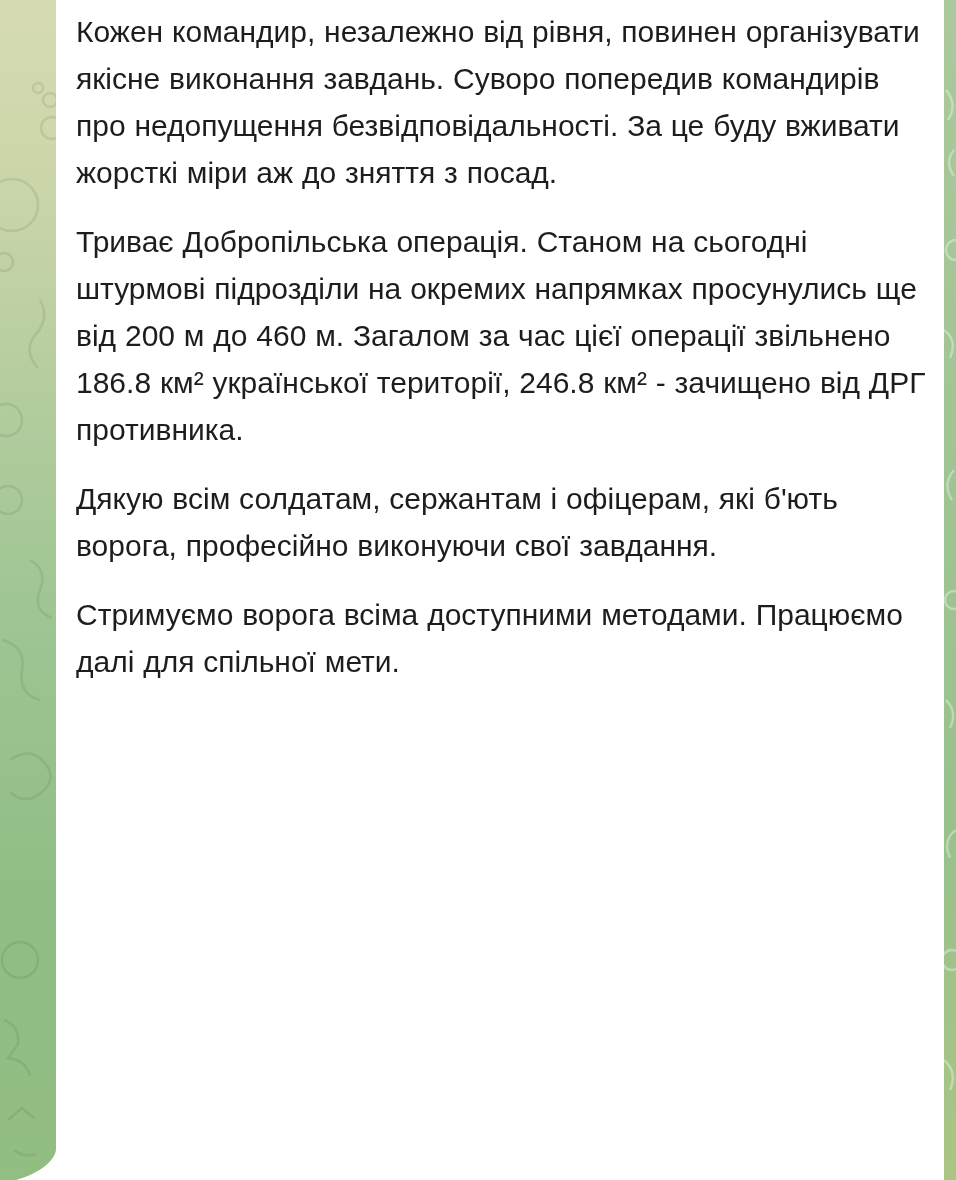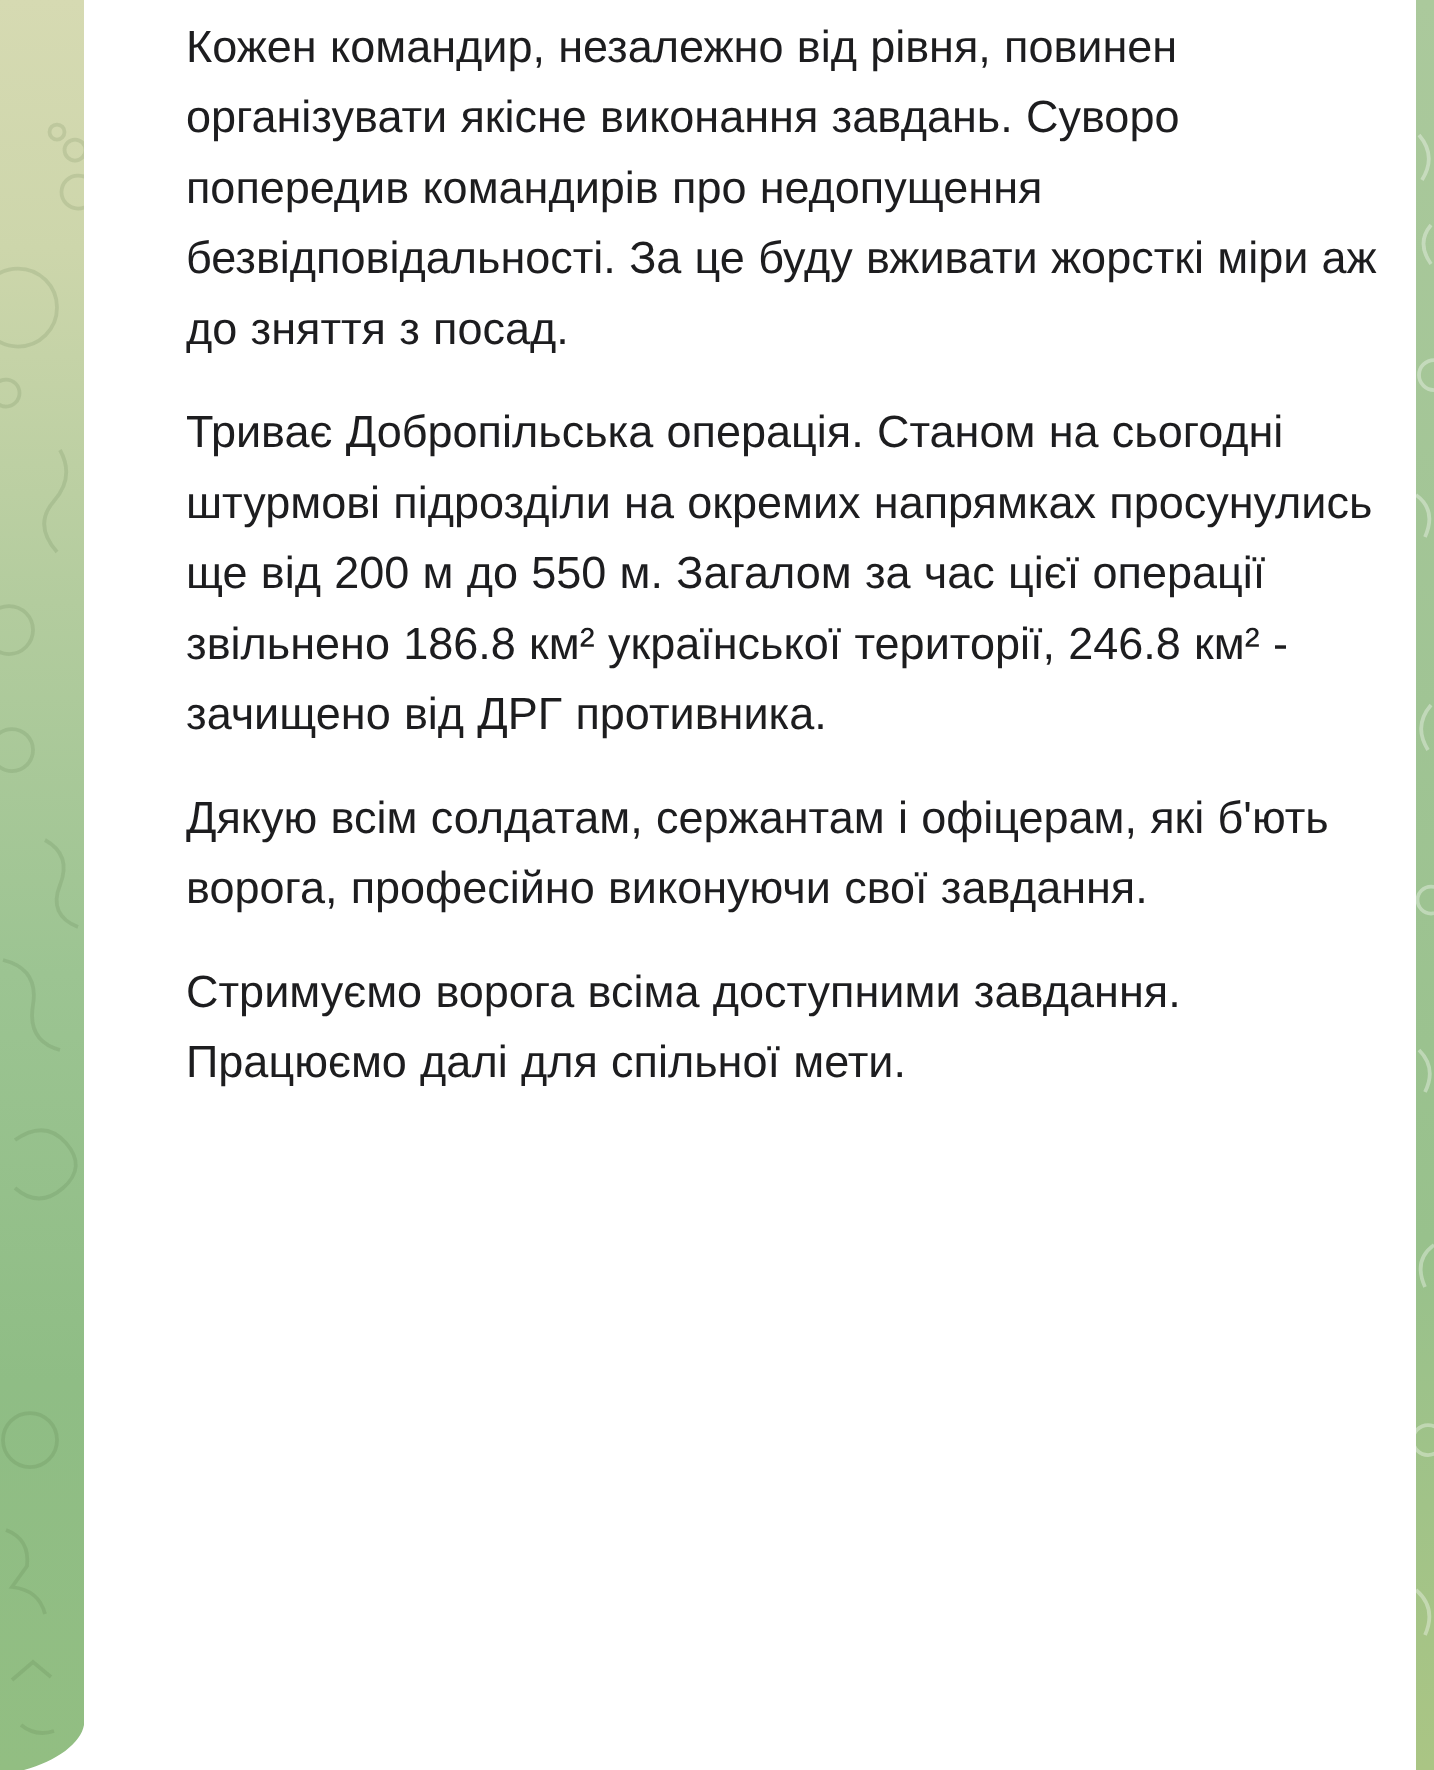--- a/index.html
+++ b/index.html
@@ -48,21 +48,20 @@
   
   .bubble {
     position: absolute;
     left: 56px;
     right: 12px;
     top: 0;
     bottom: 0;
     background: #ffffff;
     padding: 8px 14px 0 20px;
     box-sizing: border-box;
-    margin-left: 48px;
   }
   .para {
     margin: 0 0 22px 0;
     font-size: 30px;
     line-height: 47px;
     color: #1d1d1f;
     letter-spacing: 0px;
     word-spacing: 0.5px;
   }
   
@@ -112,22 +111,22 @@
         <path d="M2 700 q12 12 4 28"></path>
         <path d="M12 830 q-14 10 -6 28"></path>
         <circle cx="8" cy="960" r="10"></circle>
         <path d="M0 1060 q14 12 6 30"></path>
       </g>
     </svg>
   </div>
 
   <div class="bubble">
     <p class="para">Кожен командир, незалежно від рівня, повинен організувати якісне виконання завдань. Суворо попередив командирів про недопущення безвідповідальності. За це буду вживати жорсткі міри аж до зняття з посад.</p>
-    <p class="para">Триває Добропільська операція. Станом на сьогодні штурмові підрозділи на окремих напрямках просунулись ще від 200 м до 550 м. Загалом за час цієї операції звільнено 186.8 км² української території, 246.8 км² - зачищено від ДРГ противника.</p>
+    <p class="para">Триває Добропільська операція. Станом на сьогодні штурмові підрозділи на окремих напрямках просунулись ще від 200 м до 460 м. Загалом за час цієї операції звільнено 186.8 км² української території, 246.8 км² - зачищено від ДРГ противника.</p>
     <p class="para">Дякую всім солдатам, сержантам і офіцерам, які б'ють ворога, професійно виконуючи свої завдання.</p>
-    <p class="para">Стримуємо ворога всіма доступними завдання. Працюємо далі для спільної мети.</p>
+    <p class="para">Стримуємо ворога всіма доступними методами. Працюємо далі для спільної мети.</p>
   </div>
 
   <svg class="tail" width="56" height="30" viewBox="0 0 56 30">
     <path d="M56 0 C 54 12, 38 24, 16 30 L 56 30 Z" fill="#ffffff"></path>
   </svg>
 
 </div>
 
 </body></html>

